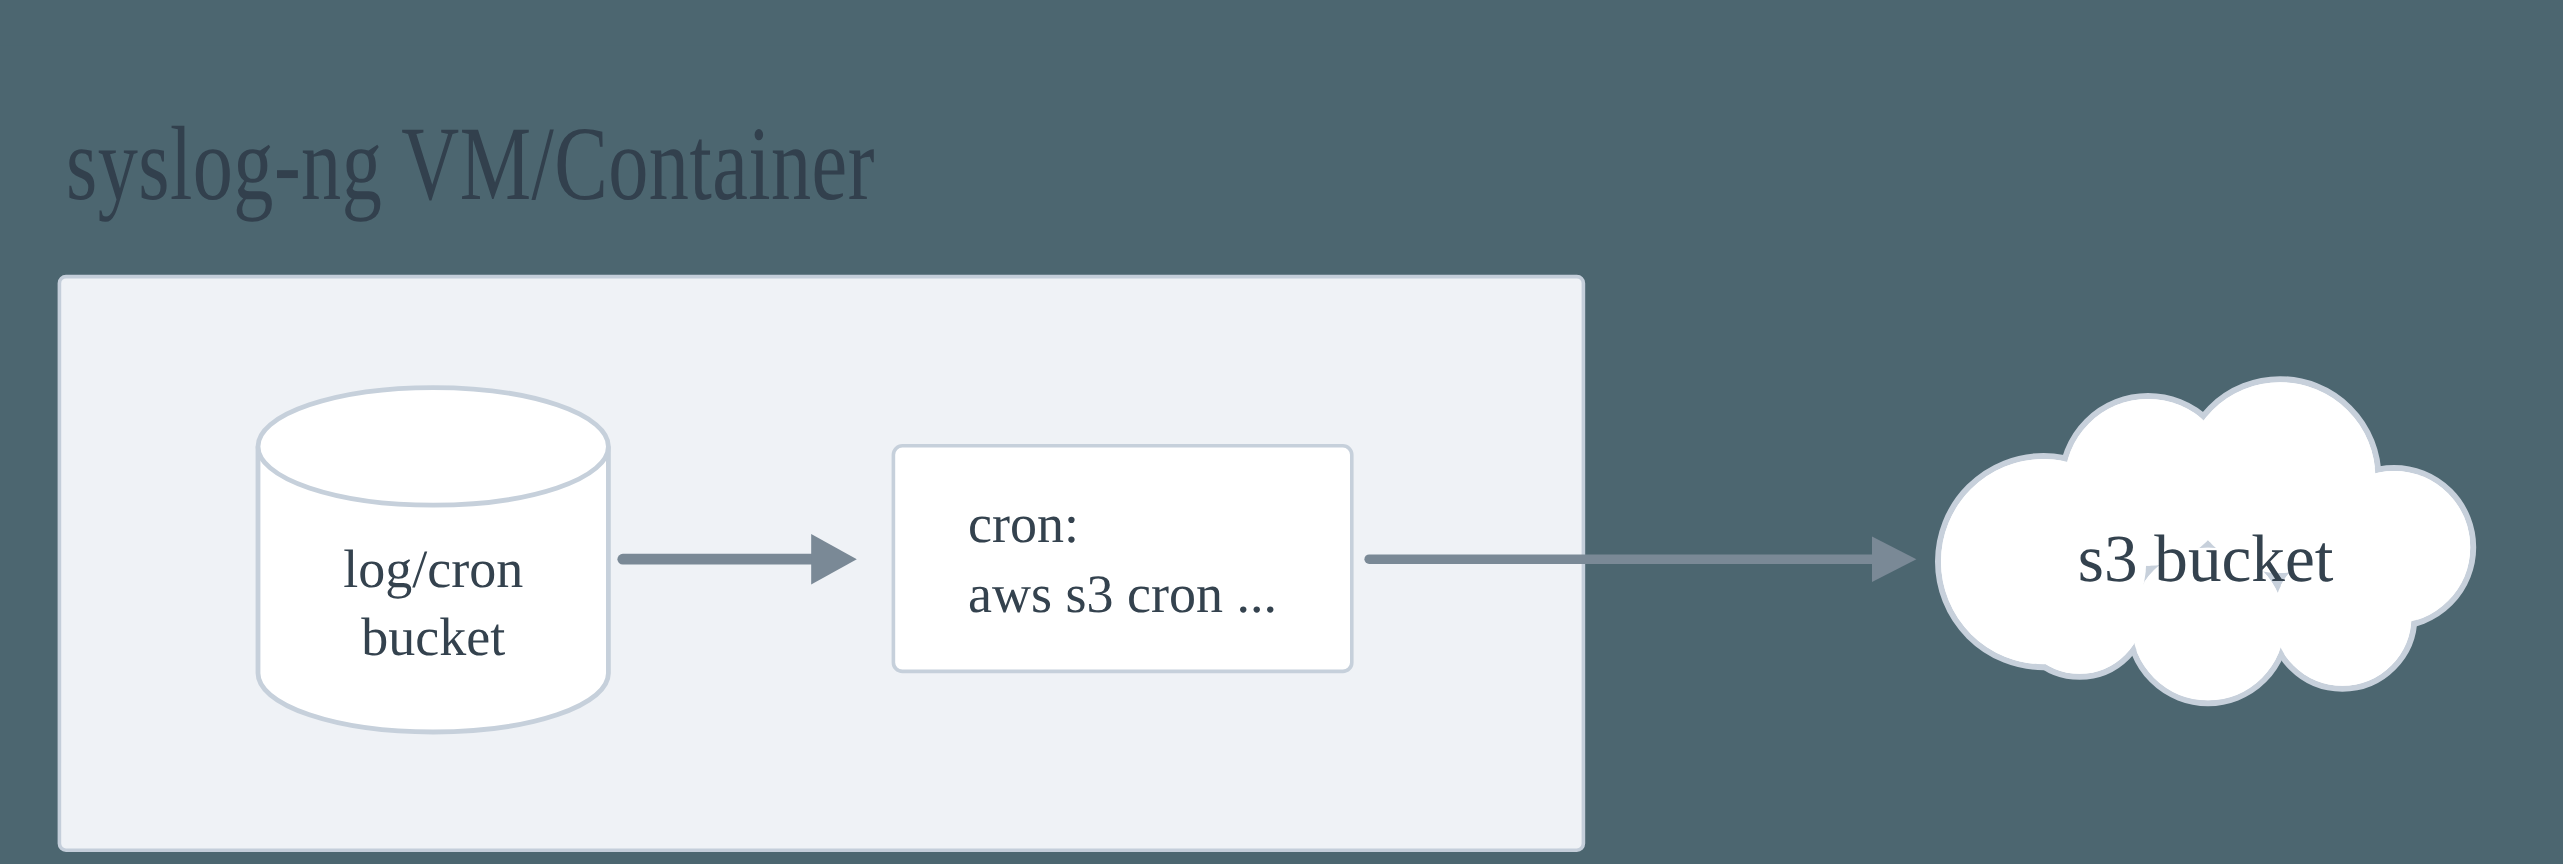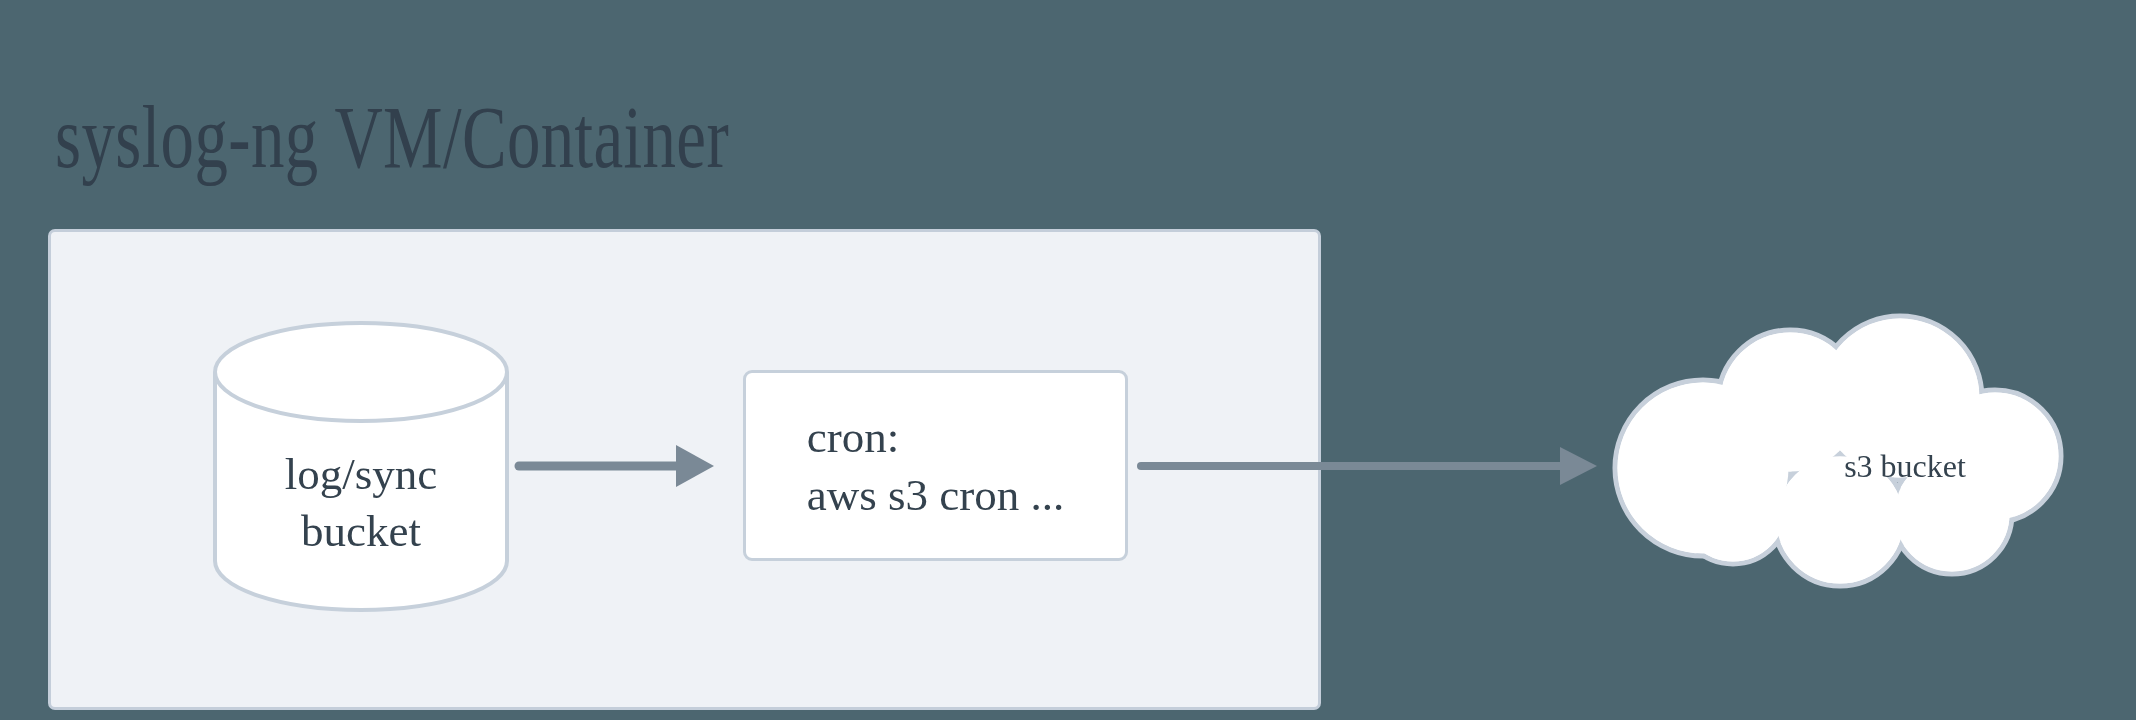--- a/index.html
+++ b/index.html
@@ -79,24 +79,24 @@
     width: 292px;
   }
   .cron-label {
     position: static;
     color: #34424E;
     font-size: 45px;
     line-height: 58px;
     white-space: nowrap;
   }
   .cloud-label {
-    left: 1700px;
+    left: 1633px;
     top: 400px;
     width: 410px;
-    font-size: 32px;
+    font-size: 56px;
   }
   .line { display: block; }
 </style>
 </head>
 <body>
 
 <div class="stage">
 
   <h1 class="page-title"><span class="condense">syslog-ng VM/Container</span></h1>
 
@@ -144,21 +144,21 @@
         <circle cx="1900" cy="360" r="79.5"></circle>
         <circle cx="1995" cy="418" r="63.5"></circle>
         <circle cx="1952" cy="476" r="57.5"></circle>
         <circle cx="1840" cy="482" r="63.5"></circle>
         <circle cx="1733" cy="470" r="53.5"></circle>
       </g>
     </g>
   </svg>
 
   <div class="node-label archive-label">
-    <span class="line">log/sync</span>
+    <span class="line">log/cron</span>
     <span class="line">bucket</span>
   </div>
 
   <div class="node-label cloud-label">
     <span class="line">s3 bucket</span>
   </div>
 
 </div>
 
 </body></html>

